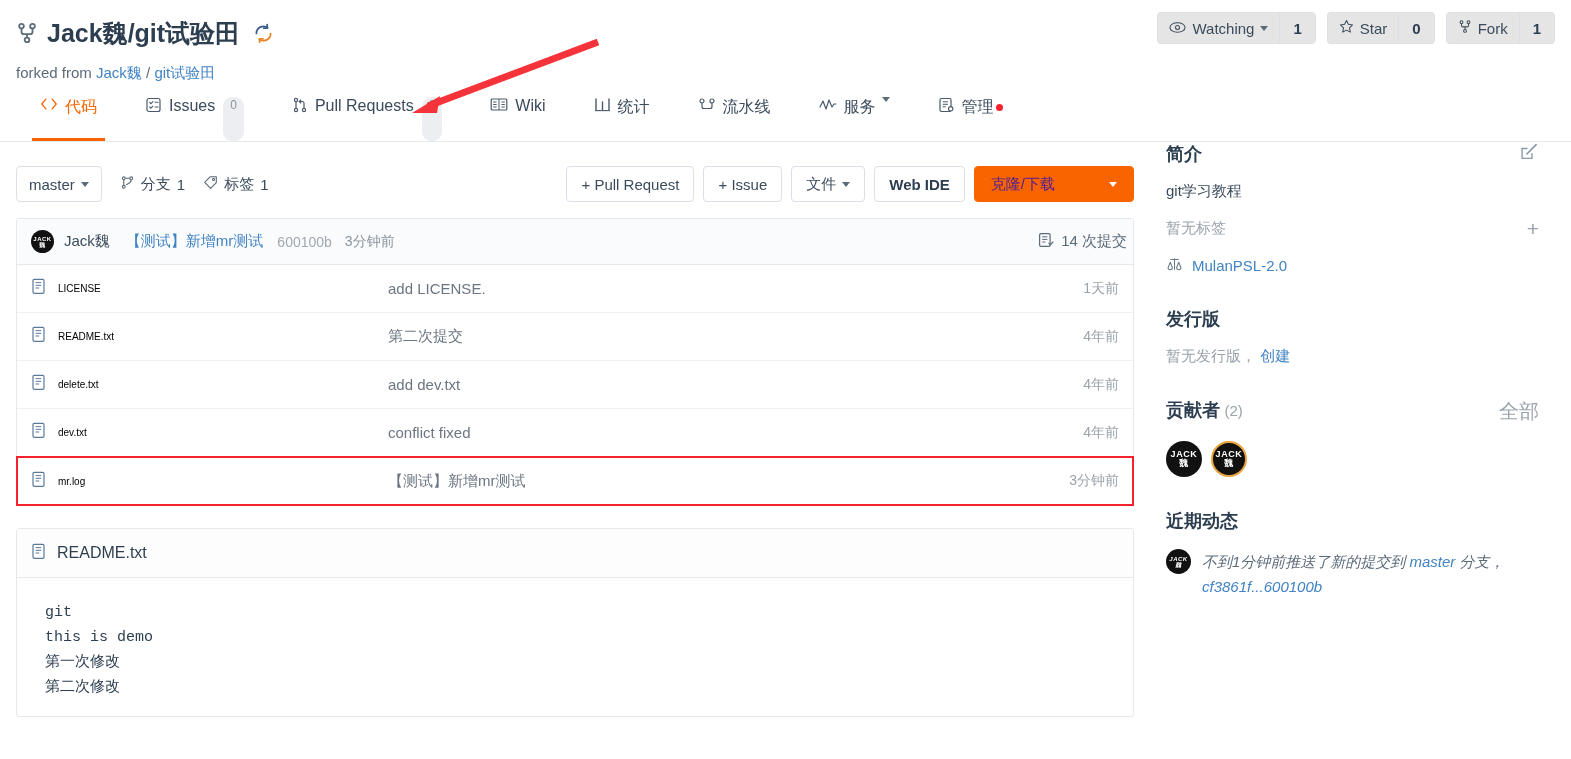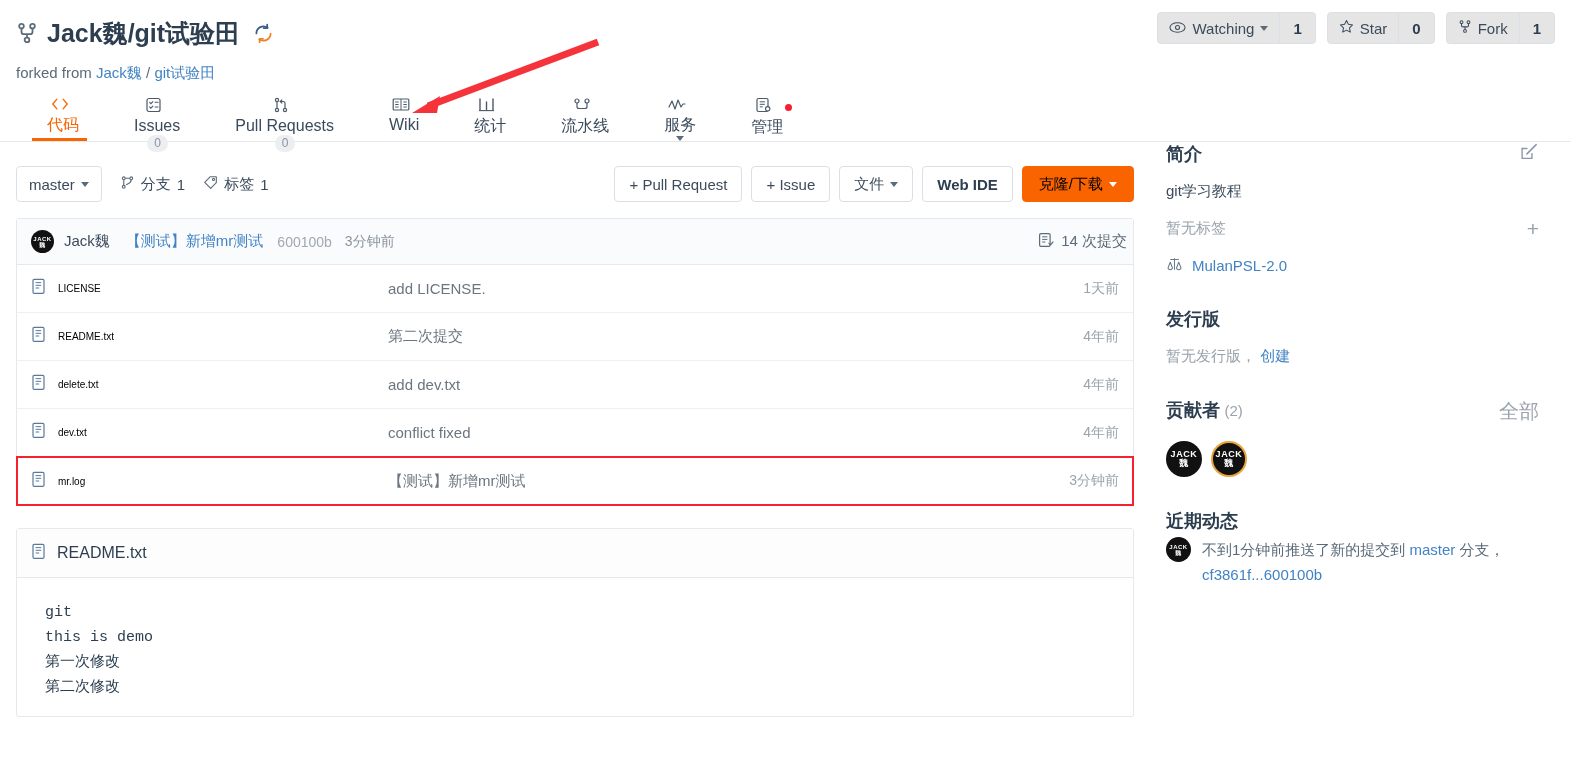--- a/index.html
+++ b/index.html
@@ -25,41 +25,41 @@
 
   
   .top-actions { position:absolute; right:16px; top:12px; display:flex; gap:11px; }
   .btn-group { display:flex; align-items:stretch; border:1px solid #dcdfe6; border-radius:4px; overflow:hidden; background:#e5e5e5; height:32px;}
   .btn-group .seg { display:flex; align-items:center; padding:0 11px; font-size:15px; color:#3b4b5c; }
   .btn-group .seg.count { border-left:1px solid #dcdfe6; font-weight:bold; color:#2c3e50; padding:0 13px; }
   .caret { display:inline-block; width:0; height:0; border-left:4px solid transparent; border-right:4px solid transparent; border-top:5px solid #5c6b7a; margin-left:6px; }
 
   
   .nav { position:relative; margin-top:14px; border-bottom:1px solid #e6e8eb; height:45px; display:flex; align-items:flex-start; padding-left:16px; }
-  .tab { position:relative; display:flex; align-items:center; height:44px; padding:0 24px; font-size:16px; color:#3b4b5c; cursor:pointer; white-space:nowrap;flex-direction:column;}
+  .tab { position:relative; display:flex; height:44px; padding:0 24px; font-size:16px; color:#3b4b5c; cursor:pointer; white-space:nowrap;}
   .tab.active { color:#fa6400; }
   .tab.active:after { content:""; position:absolute; left:16px; right:16px; bottom:0; height:3px; background:#fa6400; }
   .tab .tlabel { margin-left:7px; }
   .tab .badge { margin-left:8px; background:#eceef1; color:#8a949e; border-radius:9px; font-size:12px; padding:1px 7px; line-height:15px;}
   .tab .reddot { position:absolute; top:7px; right:15px; width:7px; height:7px; border-radius:50%; background:#f5222d; }
 
   
   .body-wrap { display:flex; padding:0 16px; }
   .main-col { width:1118px; }
   .side-col { width:405px; padding-left:32px; }
 
   
   .toolbar { display:flex; align-items:center; height:40px; margin-top:22px; position:relative; }
   .branch-btn { display:flex; align-items:center; height:36px; padding:0 12px; border:1px solid #dcdfe6; border-radius:4px; background:#fff; font-size:15px; color:#3b4b5c; }
   .meta-link { display:flex; align-items:center; margin-left:18px; font-size:15px; color:#3b4b5c; }
   .meta-link .mlabel { margin-left:6px; }
   .toolbar-right { position:absolute; right:0; display:flex; align-items:center; }
   .tbtn { display:flex; align-items:center; height:36px; padding:0 14px; border:1px solid #dcdfe6; background:#fff; font-size:15px; color:#3b4b5c; border-radius:4px; margin-left:9px; }
   .tbtn.bold { font-weight:bold; color:#2c3e50; }
-  .tbtn.primary { background:#fa6400; border-color:#fa6400; color:#000000; padding:12px 16px; }
+  .tbtn.primary { background:#fa6400; border-color:#fa6400; color:#4c1d95; padding:12px 16px;gap:48px; }
 
   
   .file-panel { margin-top:14px; border:1px solid #e6e8eb; border-radius:3px; background:#fff; position:relative;}
   .commit-row { display:flex; align-items:center; height:46px; padding:0 14px; background:#fafbfc; border-bottom:1px solid #e6e8eb; position:relative;}
   .avatar { width:23px; height:23px; border-radius:50%; background:#111; color:#fff; display:flex; flex-direction:column; align-items:center; justify-content:center; font-size:6px; line-height:6px; font-weight:bold; letter-spacing:.5px; flex:none;}
   .commit-author { margin-left:10px; font-size:15px; color:#3b4b5c; }
   .commit-msg { margin-left:16px; font-size:15px; color:#4183c4; }
   .commit-sha { margin-left:14px; font-size:14px; color:#a0a8b0; }
   .commit-time { margin-left:13px; font-size:14px; color:#8a949e; }
   .commit-count { position:absolute; right:6px; display:flex; align-items:center; font-size:15px; color:#5c6b7a; }
@@ -84,21 +84,21 @@
   .sec-link { font-size:20px; color:#9aa3ac; }
   .side-text { font-size:15px; color:#3b4b5c; margin-top:16px; }
   .side-muted { font-size:15px; color:#9aa3ac; }
   .row-between { display:flex; align-items:center; justify-content:space-between; margin-top:18px; }
   .license-row { display:flex; align-items:center; margin-top:18px; font-size:15px; color:#4183c4; }
   .license-row .lic-label { margin-left:9px; }
   .sec-gap { margin-top:32px; }
   .contrib-avatars { display:flex; gap:9px; margin-top:16px; }
   .avatar-lg { width:36px; height:36px; border-radius:50%; background:#111; color:#fff; display:flex; flex-direction:column; align-items:center; justify-content:center; font-size:9px; line-height:9px; font-weight:bold; letter-spacing:.6px; }
   .avatar-lg.ring { border:2px solid #e8a33d; }
-  .activity { display:flex; margin-top:4px; }
+  .activity { display:flex; margin-top:16px;font-style:italic; }
   .activity .atext { margin-left:11px; font-size:15px; line-height:25px; color:#5c6b7a; }
   .activity .atext a { color:#4183c4; text-decoration:none; }
   .plus { font-size:21px; color:#9aa3ac; line-height:16px; }
 
   
   .arrow-layer { position:absolute; left:0; top:0; width:1571px; height:759px; pointer-events:none; z-index:50; }
 </style>
 </head>
 <body>
 

